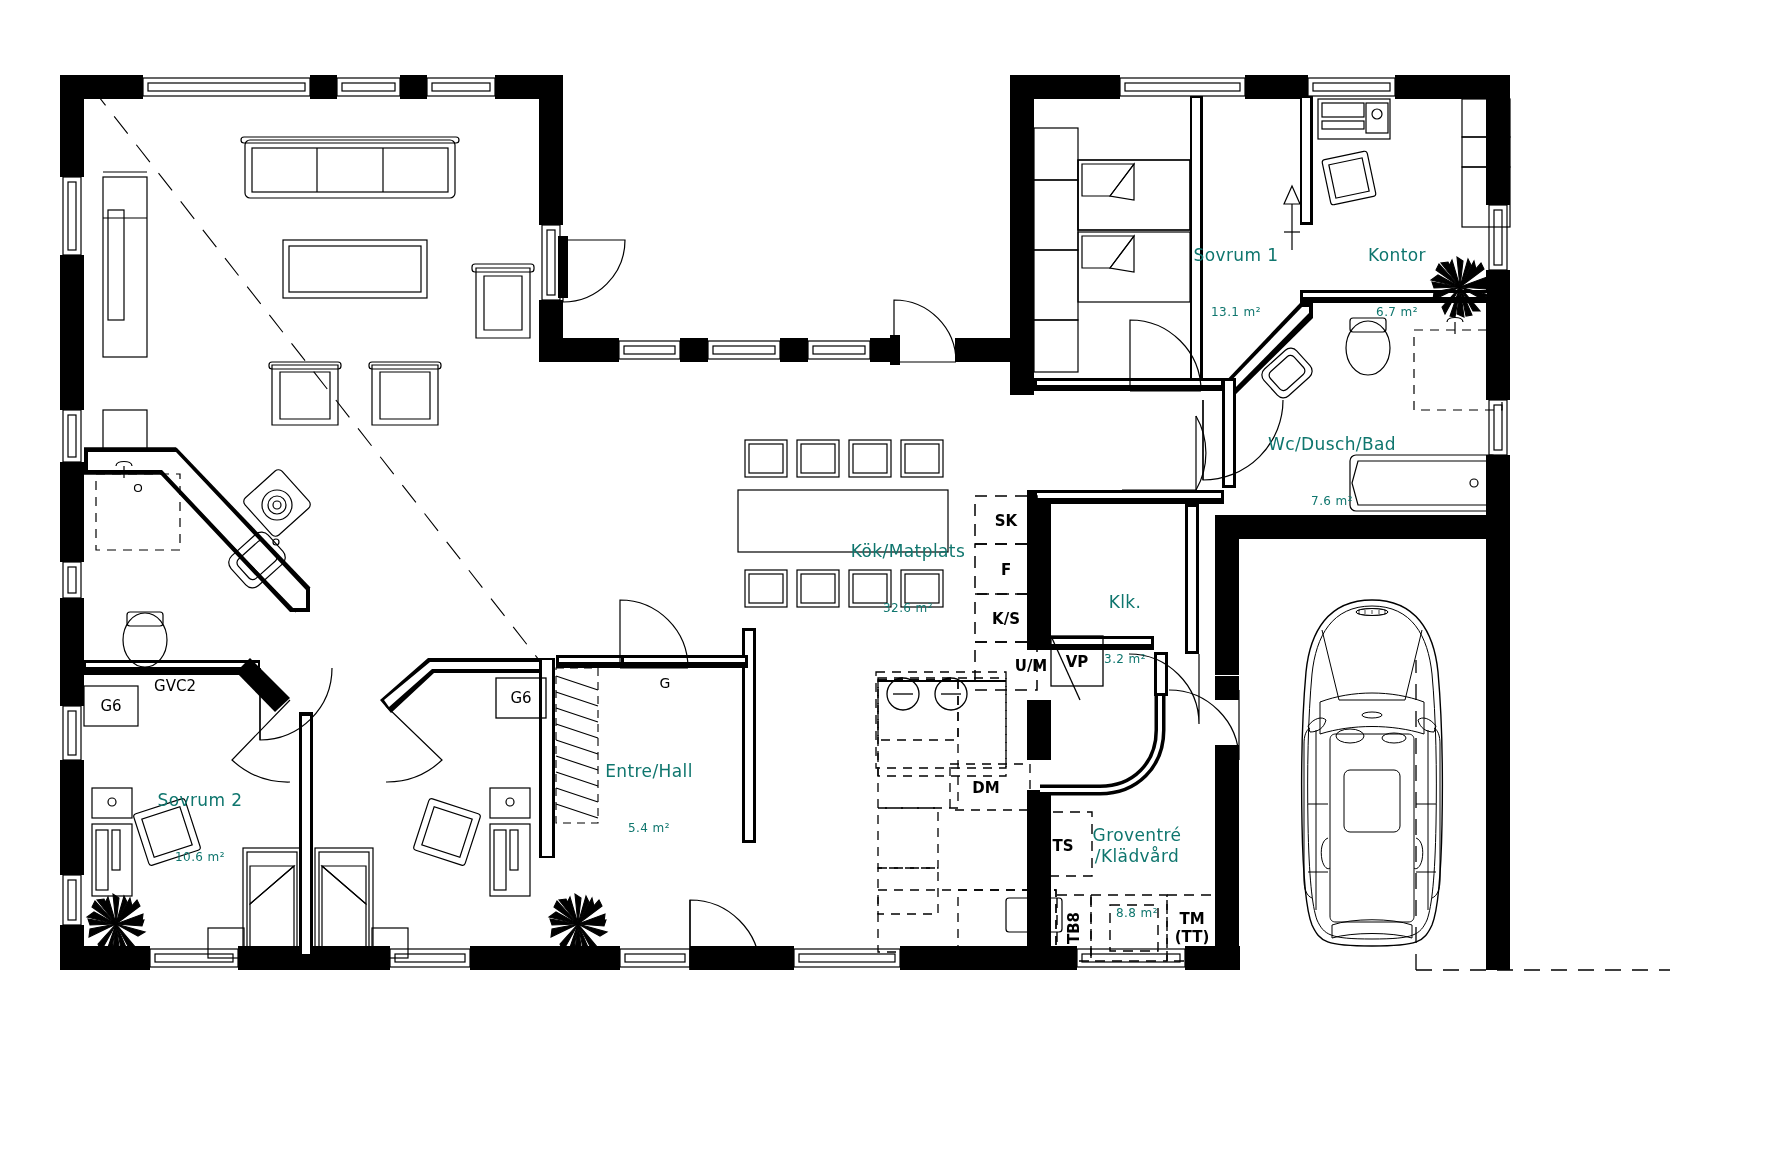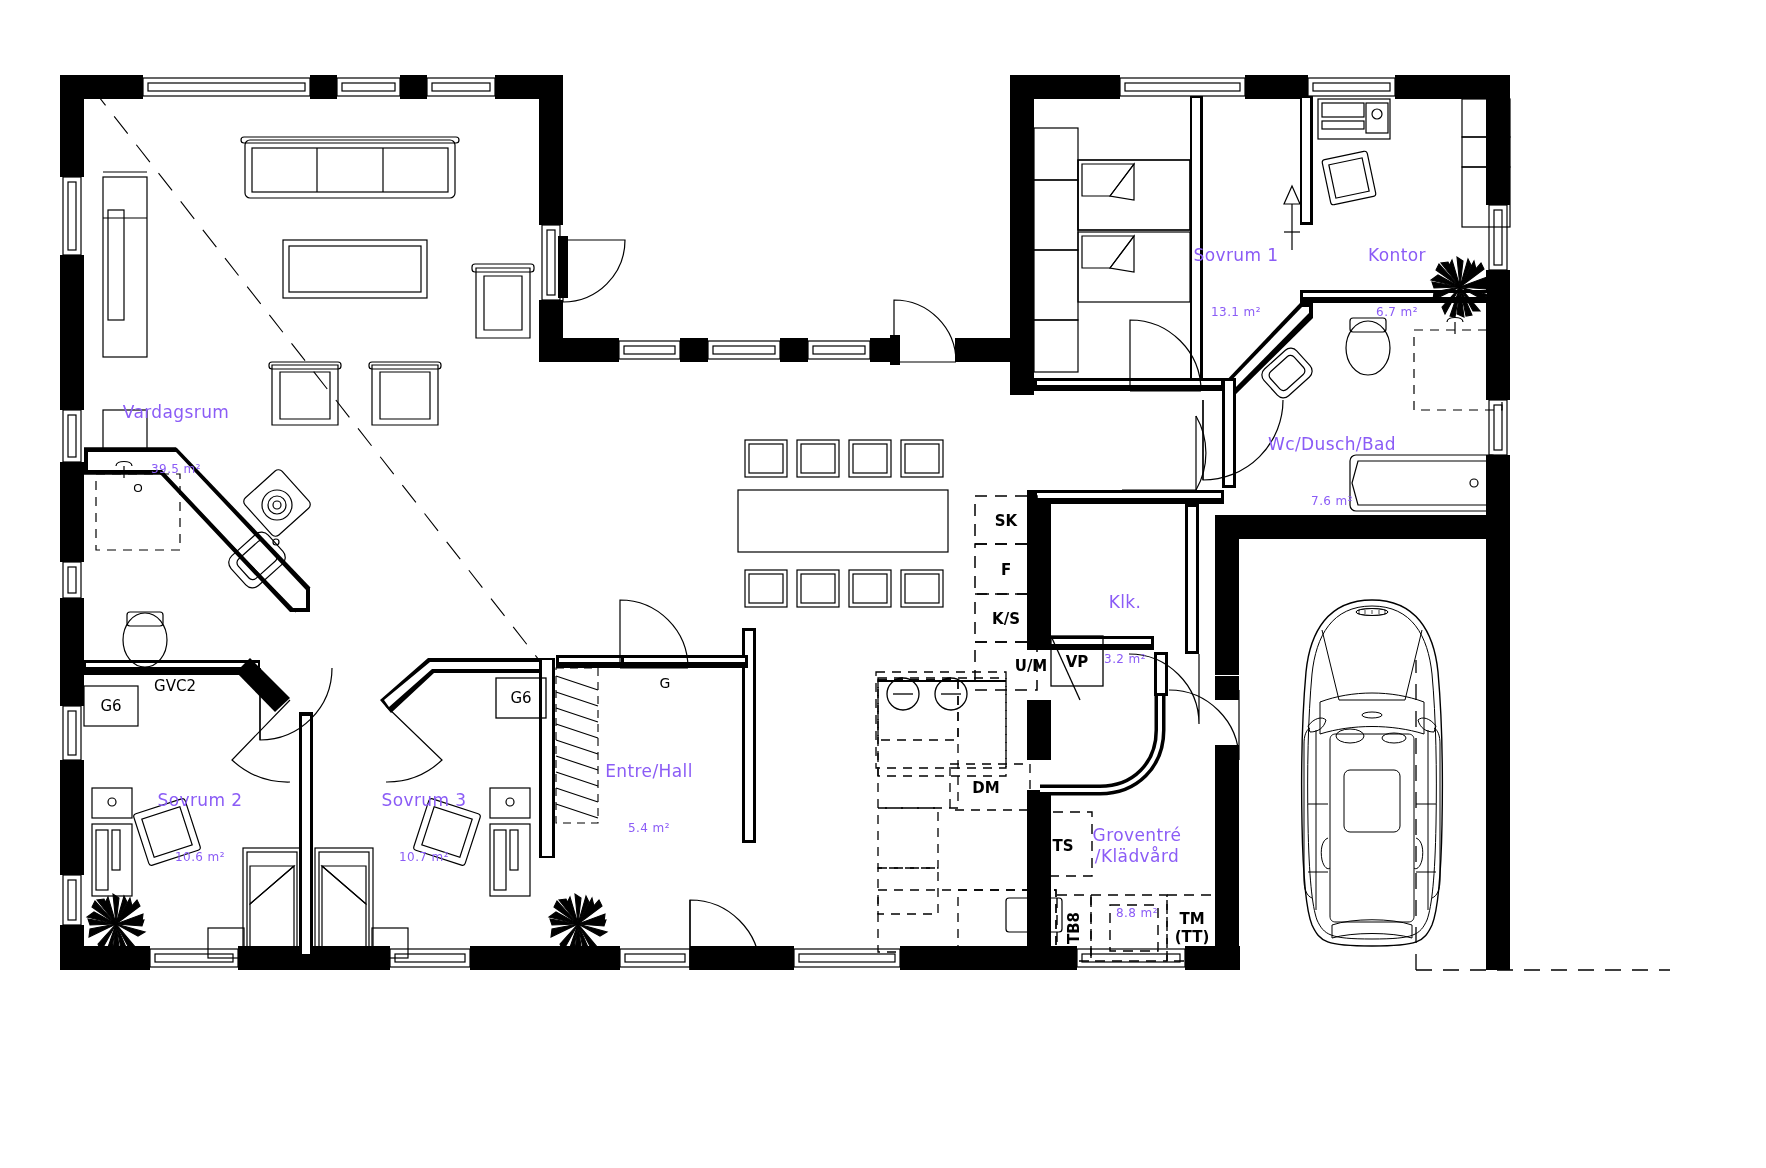--- a/index.html
+++ b/index.html
@@ -13,21 +13,21 @@
     width: 1766px;
     height: 1168px;
     background: #ffffff;
     overflow: hidden;
   }
   #plan { position: absolute; left: 0; top: 0; }
   .room-label {
     position: absolute;
     text-align: center;
     font-family: "DejaVu Sans", sans-serif;
-    color: #8b5cf6;
+    color: #0f766e;
     line-height: 1.22;
     white-space: pre;
     letter-spacing: 0.4px;
     transform: translate(-50%, 0);
     pointer-events: none;
   }
   .room-label .rname { display: block; font-size: 17px; }
   .room-label .rarea { display: block; font-size: 12px; }
   .tag {
     position: absolute;
@@ -569,47 +569,43 @@
     <use href="#carShape"></use>
   </g>
 
   <g stroke="#000" stroke-width="1.3" fill="none" stroke-dasharray="16 11">
     <line x1="1416" y1="970" x2="1670" y2="970"></line>
     <line x1="1416" y1="970" x2="1416" y2="660"></line>
   </g>
 
 </svg>
 
-<div class="room-label" style="left:176px; top:363px;">
-  <span class="rname">Vardagsrum</span>
-  <span class="rarea">39.5 m²</span>
+<div class="room-label" style="left:908px; top:502px;">
+  <span class="rname">Kök/Matplats</span>
+  <span class="rarea">32.6 m²</span>
 </div>
 <div class="room-label" style="left:1236px; top:206px;">
   <span class="rname">Sovrum 1</span>
   <span class="rarea">13.1 m²</span>
 </div>
 <div class="room-label" style="left:1397px; top:206px;">
   <span class="rname">Kontor</span>
   <span class="rarea">6.7 m²</span>
 </div>
 <div class="room-label" style="left:1332px; top:395px;">
   <span class="rname">Wc/Dusch/Bad</span>
   <span class="rarea">7.6 m²</span>
 </div>
 <div class="room-label" style="left:1113px; top:553px;margin-left:12px;">
   <span class="rname">Klk.</span>
   <span class="rarea">3.2 m²</span>
 </div>
 <div class="room-label" style="left:200px; top:751px;">
   <span class="rname">Sovrum 2</span>
   <span class="rarea">10.6 m²</span>
-</div>
-<div class="room-label" style="left:424px; top:751px;">
-  <span class="rname">Sovrum 3</span>
-  <span class="rarea">10.7 m²</span>
 </div>
 <div class="room-label" style="left:649px; top:722px;">
   <span class="rname">Entre/Hall</span>
   <span class="rarea">5.4 m²</span>
 </div>
 <div class="room-label" style="left:1137px; top:786px;">
   <span class="rname">Groventré
 /Klädvård</span>
   <span class="rarea">8.8 m²</span>
 </div>

